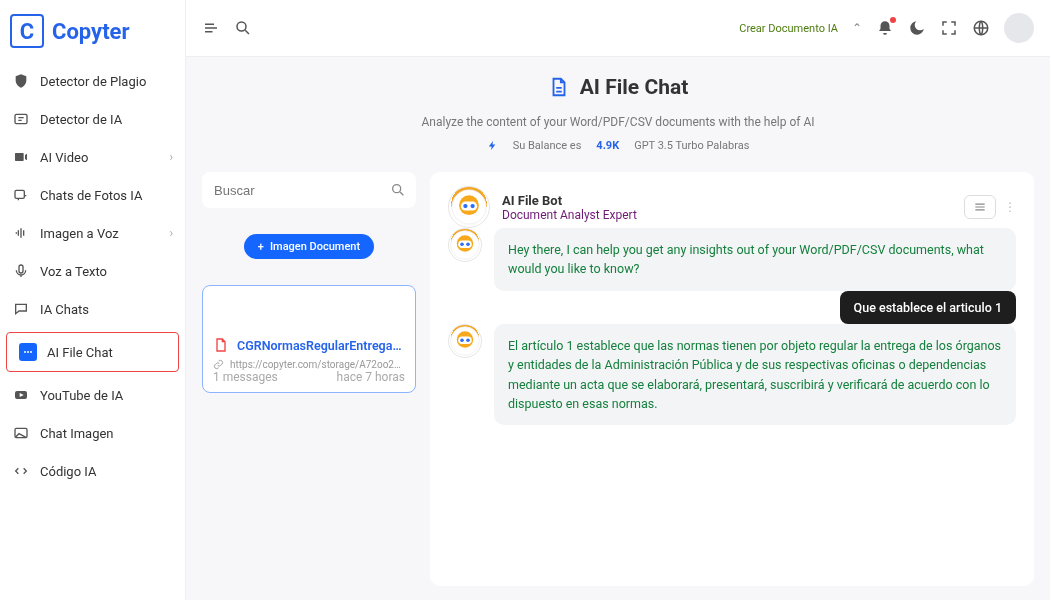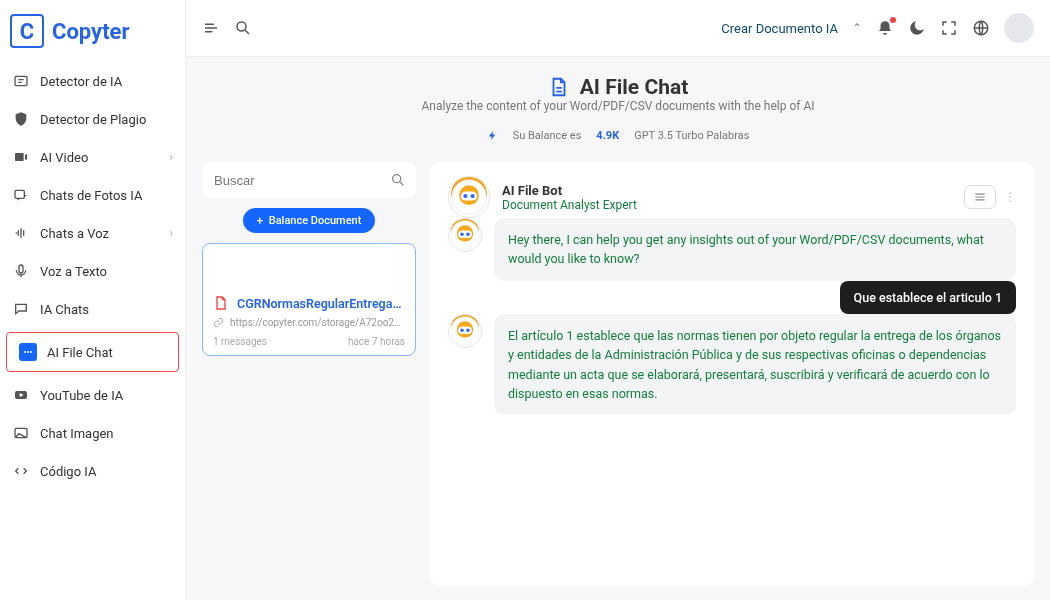--- a/index.html
+++ b/index.html
@@ -24,70 +24,70 @@
   .nav-item .nav-chevron { margin-left:auto; color:#aaa; font-size:12px; }
   .nav-item.active { border:1px solid #ef4444; margin:4px 6px; border-radius:4px; }
 
   
   .main { flex:1; display:flex; flex-direction:column; background:#f7f7f9; }
   .topbar {
     height:57px; background:#fff; border-bottom:1px solid #eee; display:flex; align-items:center; padding:0 16px; gap:14px;
   }
   .spacer { flex:1; }
   .top-btn { font-size:16px; color:#555; cursor:pointer; position:relative; }
-  .top-text { font-size:13px; color:#0c4a6e; }
+  .top-text { font-size:11px; color:#4d7c0f; }
   .bell-dot::after { content:""; position:absolute; top:-2px; right:-2px; width:6px; height:6px; background:#ef4444; border-radius:50%; }
   .avatar-circle { width:30px; height:30px; border-radius:50%; background:#e5e7eb; }
 
   .page-header { text-align:center; padding:18px 0 6px; }
   .page-header h1 { display:flex; align-items:center; justify-content:center; gap:10px; font-size:21px; font-weight:700; }
   .file-icon { color:#2563eb; }
-  .subtitle { font-size:12px; color:#777; margin-top:0; }
-  .balance { font-size:11px; color:#777; margin-top:16px; display:flex; align-items:center; justify-content:center; gap:15px; }
+  .subtitle { font-size:12px; color:#777; margin-top:16px; }
+  .balance { font-size:11px; color:#777; margin-top:10px; display:flex; align-items:center; justify-content:center; gap:15px; }
   .balance .bolt { color:#2563eb; }
   .balance strong { color:#2563eb; }
 
   .content { display:flex; gap:14px; padding:14px 16px; flex:1; overflow:hidden; }
 
   
-  .docs-panel { width:214px; display:flex; flex-direction:column; gap:10px; }
+  .docs-panel { width:214px; display:flex; flex-direction:column; gap:26px; }
   .doc-card, .search-card { background:#fff; border-radius:8px; }
   .search-card { display:flex; align-items:center; padding:10px 12px; }
   .search-card input { border:none; outline:none; flex:1; font-size:13px; background:transparent; }
   .search-card .mag { color:#888; font-size:15px; }
 
   .upload-btn {
     align-self:center; background:#1466ff; color:#fff; font-size:11px; font-weight:500;
     padding:6px 14px; border-radius:14px; display:flex; align-items:center; gap:6px; cursor:pointer;
   }
 
   .doc-item {
     border:1.5px solid #8cb4ff; border-radius:8px; padding:10px 10px 8px; background:#fff;
   }
   .doc-title-row { display:flex; align-items:center; gap:8px;margin-top:41px; }
   .pdf-icon {
     width:16px; height:16px; color:#ef4444; flex-shrink:0;
   }
   .doc-title { font-size:12.5px; font-weight:600; color:#2563eb; overflow:hidden; text-overflow:ellipsis; white-space:nowrap; }
   .doc-url-row { display:flex; align-items:center; gap:6px; margin-top:6px; font-size:10px; color:#999; }
   .doc-url { overflow:hidden; text-overflow:ellipsis; white-space:nowrap; }
-  .doc-meta { display:flex; justify-content:space-between; margin-top:8px; font-size:10px; color:#aaa; }
+  .doc-meta { display:flex; justify-content:space-between; font-size:12px; color:#aaa; }
 
   
   .chat-panel { flex:1; background:#fff; border-radius:10px; padding:14px 18px; display:flex; flex-direction:column; overflow-y:auto; }
   .chat-head { display:flex; align-items:center; gap:12px; }
   .bot-avatar {
     width:42px; height:42px; border-radius:50%; flex-shrink:0;
     background: radial-gradient(circle at 50% 42%, #fdf3d0 0 45%, #f5a623 45% 58%, #fff 58% 100%);
     border:1px solid #e6e6e6;
     display:flex; align-items:center; justify-content:center;
   }
   .bot-avatar.small { width:34px; height:34px; }
   .bot-name { font-size:13px; font-weight:700; }
-  .bot-role { font-size:12px; color:#15803d; }
+  .bot-role { font-size:12px; color:#701a75; }
   .chat-head-actions { margin-left:auto; display:flex; gap:8px; color:#888; font-size:16px; }
   .hamburger { border:1px solid #ddd; border-radius:6px; padding:4px 8px; }
 
   .msg-row { display:flex; gap:12px; align-items:flex-start; }
   .msg-bubble {
     background:#f3f4f6; border-radius:10px; padding:12px 14px; font-size:12.5px; color:#15803d; line-height:1.55; flex:1;
   }
   .user-row { justify-content:flex-end; }
   .user-bubble {
     background:#1e1e1e; color:#fff; font-size:12.5px; font-weight:500; padding:9px 14px; border-radius:8px;
@@ -109,40 +109,40 @@
   <aside class="sidebar">
     <div class="logo">
       <span class="logo-mark">C</span>
       <span>Copyter</span>
     </div>
 
     <nav class="nav">
 
       <div class="nav-item">
         <span class="ni-icon">
+          <svg viewBox="0 0 24 24" width="16" height="16" fill="currentColor">
+              <path d="M12 2 4 5v6c0 5 3.4 9.7 8 11 4.6-1.3 8-6 8-11V5l-8-3Z"></path>
+            </svg>
+        </span>
+        <span>Detector de Plagio</span>
+      </div>
+
+      <div class="nav-item">
+        <span class="ni-icon">
           <svg viewBox="0 0 24 24" width="16" height="16" fill="none" stroke="currentColor" stroke-width="2">
               <rect x="3" y="5" width="18" height="14" rx="2"></rect>
               <path d="M8 10h8M8 14h5"></path>
             </svg>
         </span>
         <span>Detector de IA</span>
       </div>
 
       <div class="nav-item">
         <span class="ni-icon">
           <svg viewBox="0 0 24 24" width="16" height="16" fill="currentColor">
-              <path d="M12 2 4 5v6c0 5 3.4 9.7 8 11 4.6-1.3 8-6 8-11V5l-8-3Z"></path>
-            </svg>
-        </span>
-        <span>Detector de Plagio</span>
-      </div>
-
-      <div class="nav-item">
-        <span class="ni-icon">
-          <svg viewBox="0 0 24 24" width="16" height="16" fill="currentColor">
               <path d="M4 6h11a1 1 0 0 1 1 1v10a1 1 0 0 1-1 1H4a1 1 0 0 1-1-1V7a1 1 0 0 1 1-1Zm14 3 3-2v10l-3-2V9Z"></path>
             </svg>
         </span>
         <span>AI Video</span>
         <span class="nav-chevron">›</span>
       </div>
 
 
       <div class="nav-item">
         <span class="ni-icon">
@@ -153,21 +153,21 @@
         </span>
         <span>Chats de Fotos IA</span>
       </div>
 
       <div class="nav-item">
         <span class="ni-icon">
           <svg viewBox="0 0 24 24" width="16" height="16" fill="none" stroke="currentColor" stroke-width="2">
               <path d="M4 12h2M8 8v8M12 5v14M16 8v8M20 12h0"></path>
             </svg>
         </span>
-        <span>Chats a Voz</span>
+        <span>Imagen a Voz</span>
         <span class="nav-chevron">›</span>
       </div>
 
       <div class="nav-item">
         <span class="ni-icon">
           <svg viewBox="0 0 24 24" width="16" height="16" fill="none" stroke="currentColor" stroke-width="2">
               <rect x="9" y="3" width="6" height="12" rx="3"></rect>
               <path d="M5 11a7 7 0 0 0 14 0M12 18v3"></path>
             </svg>
         </span>
@@ -300,21 +300,21 @@
           <span class="mag">
             <svg viewBox="0 0 24 24" width="16" height="16" fill="none" stroke="currentColor" stroke-width="2">
                 <circle cx="10" cy="10" r="6"></circle>
                 <path d="m20 20-5-5"></path>
               </svg>
           </span>
         </div>
 
         <div class="upload-btn">
           <span>+</span>
-          <span>Balance Document</span>
+          <span>Imagen Document</span>
         </div>
 
         <div class="doc-item">
           <div class="doc-title-row">
             <span class="pdf-icon">
               <svg viewBox="0 0 24 24" width="16" height="16" fill="none" stroke="currentColor" stroke-width="2">
                   <path d="M6 3h8l4 4v14H6V3Z"></path>
                   <path d="M14 3v4h4"></path>
                 </svg>
             </span>

